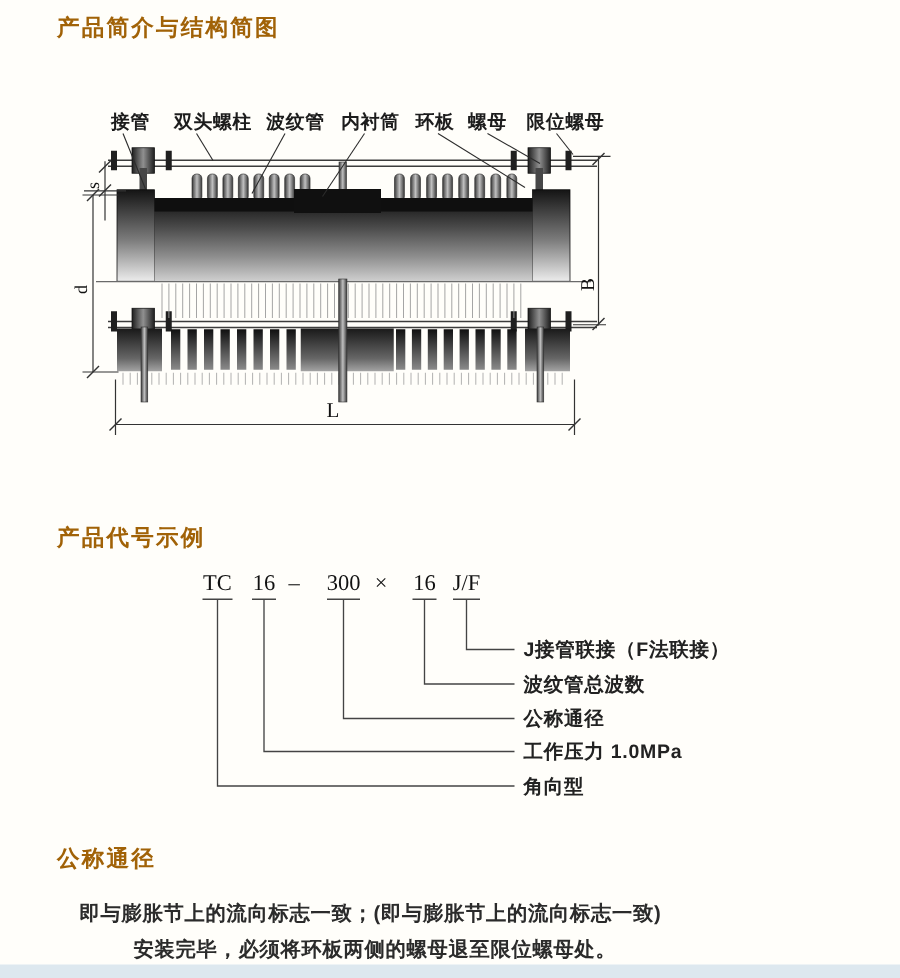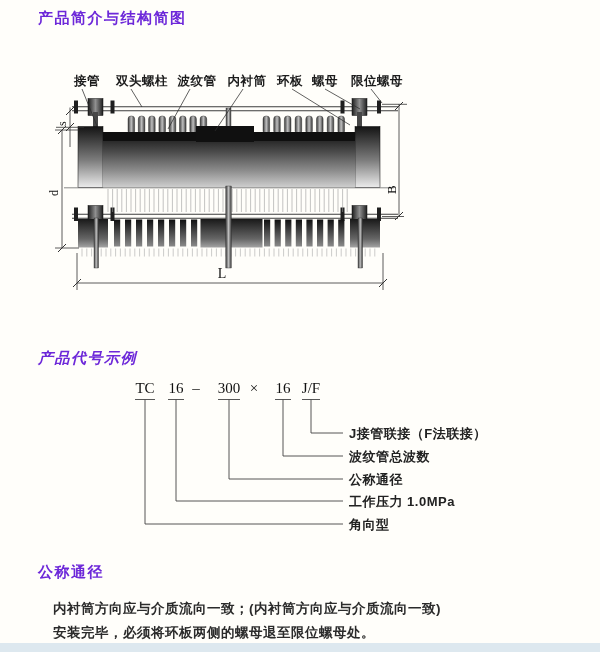--- a/index.html
+++ b/index.html
@@ -1,27 +1,27 @@
 <!DOCTYPE html>
 <html><head>
 <meta charset="utf-8">
 <style>
   html,body{margin:0;padding:0;}
   body{width:600px;height:652px;background:#fffefa;font-family:"Liberation Sans",sans-serif;}
   .page{position:relative;width:600px;height:652px;background:#fffefa;overflow:hidden;}
   .sec-title{position:absolute;left:38px;margin:0;font:bold 15px "Liberation Sans",sans-serif;
-             color:#6d28d9;letter-spacing:1.5px;}
+             color:#a16207;letter-spacing:1.5px;}
   #title-intro{top:9px;}
-  #title-code{top:349px;font-style:italic;}
+  #title-code{top:349px;}
   #title-install{top:563px;}
   .fig{position:absolute;}
   .install-line{position:absolute;left:53px;margin:0;font:600 13.5px "Liberation Sans",sans-serif;
                 color:#2b2b2b;letter-spacing:.5px;}
   #install-1{top:600px;}
-  #install-2{top:624px;}
+  #install-2{top:624px;margin-left:36px;}
   .bottom-strip{position:absolute;left:0;bottom:0;width:600px;height:9px;background:#dde8ef;}
   .dia-label{font:bold 12.5px "Liberation Sans",sans-serif;fill:#1c1c1c;letter-spacing:.5px;}
   .dim-text{font:12px "Liberation Serif",serif;fill:#111;}
   .code-seg{font:15px "Liberation Serif",serif;fill:#111;}
   .code-label{font:600 13px "Liberation Sans",sans-serif;fill:#222;letter-spacing:.5px;}
   line,rect,path{shape-rendering:geometricPrecision;}
 </style>
 </head>
 <body>
 
@@ -353,17 +353,17 @@
       <text class="code-label" x="349" y="437.5">J接管联接（F法联接）</text>
       <text class="code-label" x="349" y="460.5">波纹管总波数</text>
       <text class="code-label" x="349" y="483.5">公称通径</text>
       <text class="code-label" x="349" y="505.5">工作压力 1.0MPa</text>
       <text class="code-label" x="349" y="528.5">角向型</text>
     </g>
   </svg>
 
   <h2 class="sec-title" id="title-install">公称通径</h2>
 
-  <p class="install-line" id="install-1">内衬筒方向应与介质流向一致；(内衬筒方向应与介质流向一致)</p>
+  <p class="install-line" id="install-1">即与膨胀节上的流向标志一致；(即与膨胀节上的流向标志一致)</p>
   <p class="install-line" id="install-2">安装完毕，必须将环板两侧的螺母退至限位螺母处。</p>
 
   <div class="bottom-strip"></div>
 </div>
 
 </body></html>

